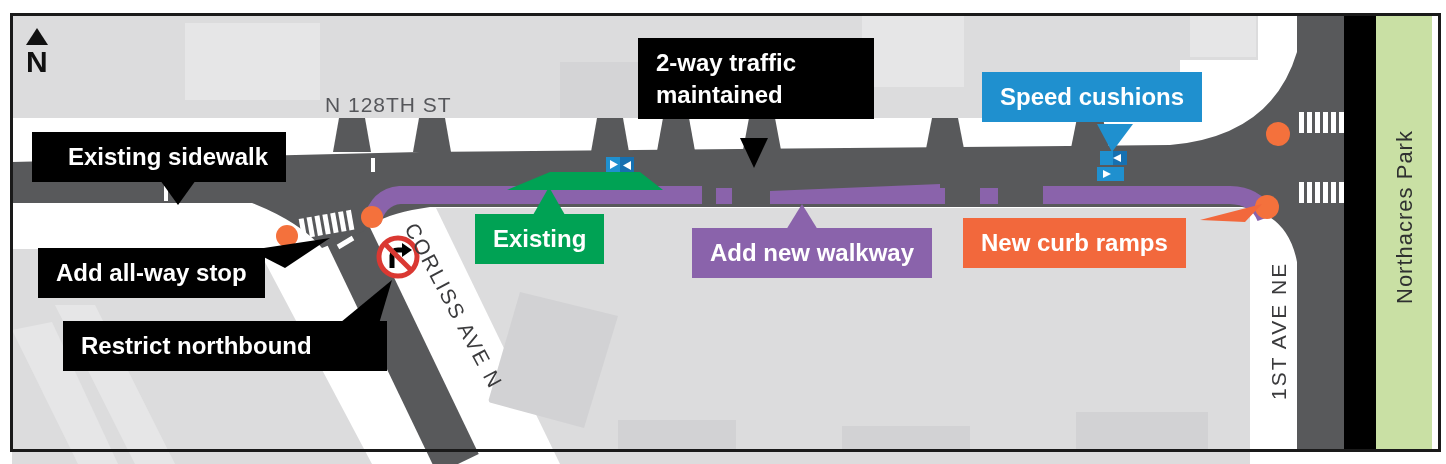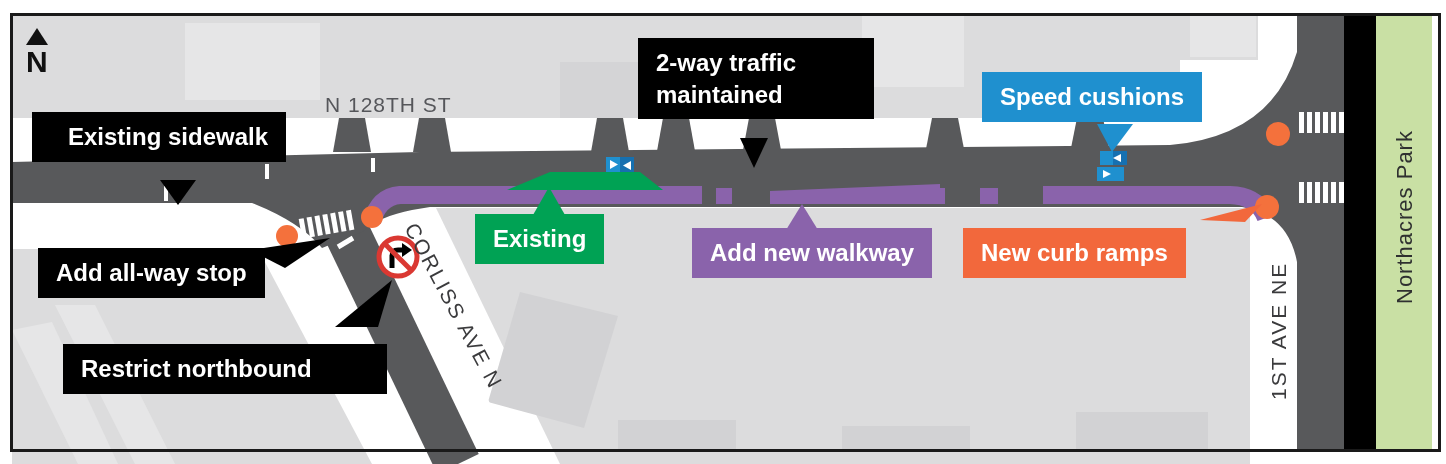--- a/index.html
+++ b/index.html
@@ -156,34 +156,34 @@
   <text class="svgtext" transform="translate(1412,304) rotate(-90)" font-size="22" letter-spacing="1" fill="#2f3030">Northacres Park</text>
 
   <g>
     <polygon points="37,28 26,45 48,45" fill="#111"></polygon>
     <text class="svgtext" x="26" y="72" font-size="30" font-weight="bold" fill="#111">N</text>
   </g>
 
   <rect x="11.5" y="14.5" width="1428" height="436" fill="none" stroke="#1a1a1a" stroke-width="3"></rect>
 </svg>
 
-<div class="callout" style="left:32px;top:112px;padding-left:36px;">Existing sidewalk</div>
+<div class="callout" style="left:32px;top:132px;padding-left:36px;">Existing sidewalk</div>
 
 <div class="callout wrap" style="left:638px;top:38px;width:200px;">
   <span>2-way traffic</span><br>
   <span>maintained</span>
 </div>
 
 <div class="callout c-blue" style="left:982px;top:72px;">Speed cushions</div>
 
 <div class="callout c-green" style="left:475px;top:214px;">Existing</div>
 
 <div class="callout c-purple" style="left:648px;top:228px;">Add new walkway</div>
 
-<div class="callout c-orange" style="left:963px;top:218px;margin-top:10px;">New curb ramps</div>
+<div class="callout c-orange" style="left:963px;top:218px;">New curb ramps</div>
 
 <div class="callout" style="left:38px;top:248px;">Add all-way stop</div>
 
-<div class="callout wrap" style="left:63px;top:344px;width:288px;">
+<div class="callout wrap" style="left:63px;top:321px;width:288px;">
   <span>Restrict northbound</span><br>
 </div>
 
 </div>
 
 </body></html>

